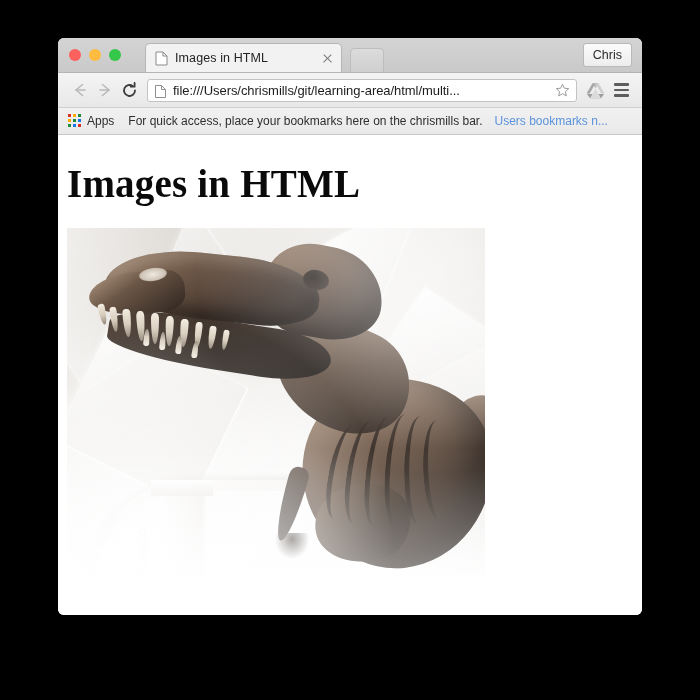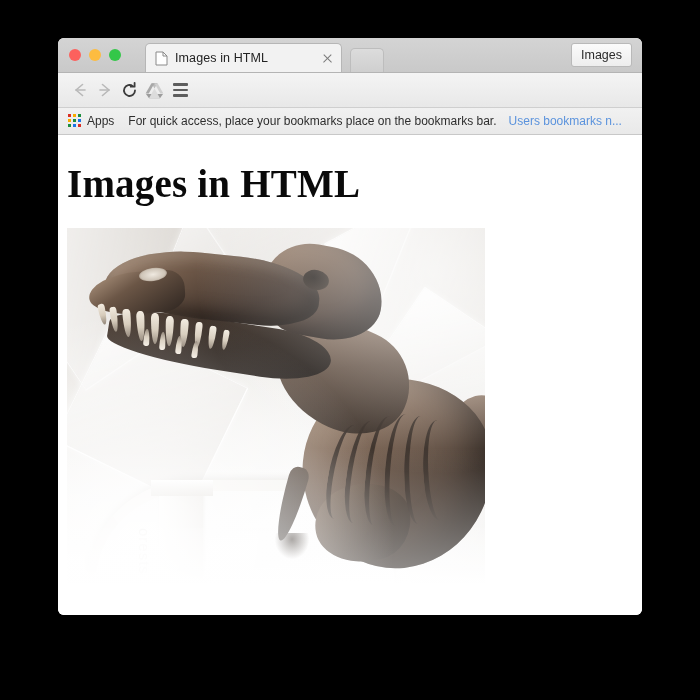--- a/index.html
+++ b/index.html
@@ -485,21 +485,21 @@
           <path d="M8 1 v4 h4" fill="none" stroke="#8a8a8a" stroke-width="1"></path>
         </svg>
       </span>
       <span class="tab-title">Images in HTML</span>
       <span class="tab-close"></span>
     </div>
 
     <div class="new-tab"></div>
 
     <div class="profile-button">
-      <span>Images</span>
+      <span>Chris</span>
     </div>
   </div>
 
   <div class="toolbar">
 
     <span class="nav-btn disabled">
       <svg width="18" height="18" viewBox="0 0 18 18">
         <path d="M11.5 3.5 L5 9 l6.5 5.5" fill="none" stroke="#4a4a4a" stroke-width="1.6" stroke-linecap="round" stroke-linejoin="round"></path>
         <path d="M5 9 h9" stroke="#4a4a4a" stroke-width="1.6" stroke-linecap="round"></path>
       </svg>
@@ -512,20 +512,34 @@
       </svg>
     </span>
 
     <span class="nav-btn">
       <svg width="19" height="19" viewBox="0 0 19 19">
         <path d="M15 9.5 a5.5 5.5 0 1 1 -2.2 -4.4" fill="none" stroke="#3c3c3c" stroke-width="1.8" stroke-linecap="round"></path>
         <path d="M14.6 1.8 v3.9 h-3.9" fill="none" stroke="#3c3c3c" stroke-width="1.8" stroke-linecap="round" stroke-linejoin="round"></path>
       </svg>
     </span>
 
+    <div class="omnibox">
+      <span class="omnibox-favicon">
+        <svg width="11" height="13" viewBox="0 0 11 13">
+          <path d="M0.5 0.5 h6 l4 4 v8 h-10 z" fill="#ffffff" stroke="#8f8f8f" stroke-width="1"></path>
+          <path d="M6.5 0.5 v4 h4" fill="none" stroke="#8f8f8f" stroke-width="1"></path>
+        </svg>
+      </span>
+      <span class="omnibox-url" title="file:///Users/chrismills/git/learning-area/html/multi...">file:///Users/chrismills/git/learning-area/html/multi...</span>
+      <span class="star-icon">
+        <svg width="15" height="15" viewBox="0 0 15 15">
+          <path d="M7.5 1.2 l1.85 4.0 4.35 .45 -3.27 2.95 .93 4.28 -3.86 -2.2 -3.86 2.2 .93 -4.28 -3.27 -2.95 4.35 -.45 z" fill="none" stroke="#9b9b9b" stroke-width="1"></path>
+        </svg>
+      </span>
+    </div>
 
     <span class="drive-icon">
       <svg width="19" height="17" viewBox="0 0 19 17">
         <path d="M6.4 1 h6.2 l-3.1 5.4 z" fill="#bdbdbd"></path>
         <path d="M6.3 1.4 L0.6 11.4 l3.1 .0 5.7 -10.0 z" fill="#a8a8a8"></path>
         <path d="M12.7 1.4 L18.4 11.4 l-3.1 .0 -5.7 -10.0 z" fill="#cfcfcf"></path>
         <path d="M1.0 12.0 h17.0 l-3.0 4.2 h-11.0 z" fill="#9c9c9c"></path>
         <path d="M9.5 6.6 L4.0 16.2 h11.0 z" fill="#dcdcdc"></path>
       </svg>
     </span>
@@ -546,21 +560,21 @@
         <i style="background:#f9ab00"></i>
         <i style="background:#1e8e3e"></i>
         <i style="background:#1a73e8"></i>
         <i style="background:#1e8e3e"></i>
         <i style="background:#1a73e8"></i>
         <i style="background:#d93025"></i>
       </span>
       <span class="apps-label">Apps</span>
     </div>
 
-    <span class="bookmarks-hint">For quick access, place your bookmarks place on the bookmarks bar.</span>
+    <span class="bookmarks-hint">For quick access, place your bookmarks here on the chrismills bar.</span>
 
     <span class="import-link">Users bookmarks n...</span>
   </div>
 
   <div class="page-content">
 
     <h1 class="page-heading">Images in HTML</h1>
 
     <div class="content-figure" title="Tyrannosaurus rex skeleton mounted in a museum hall">
 

